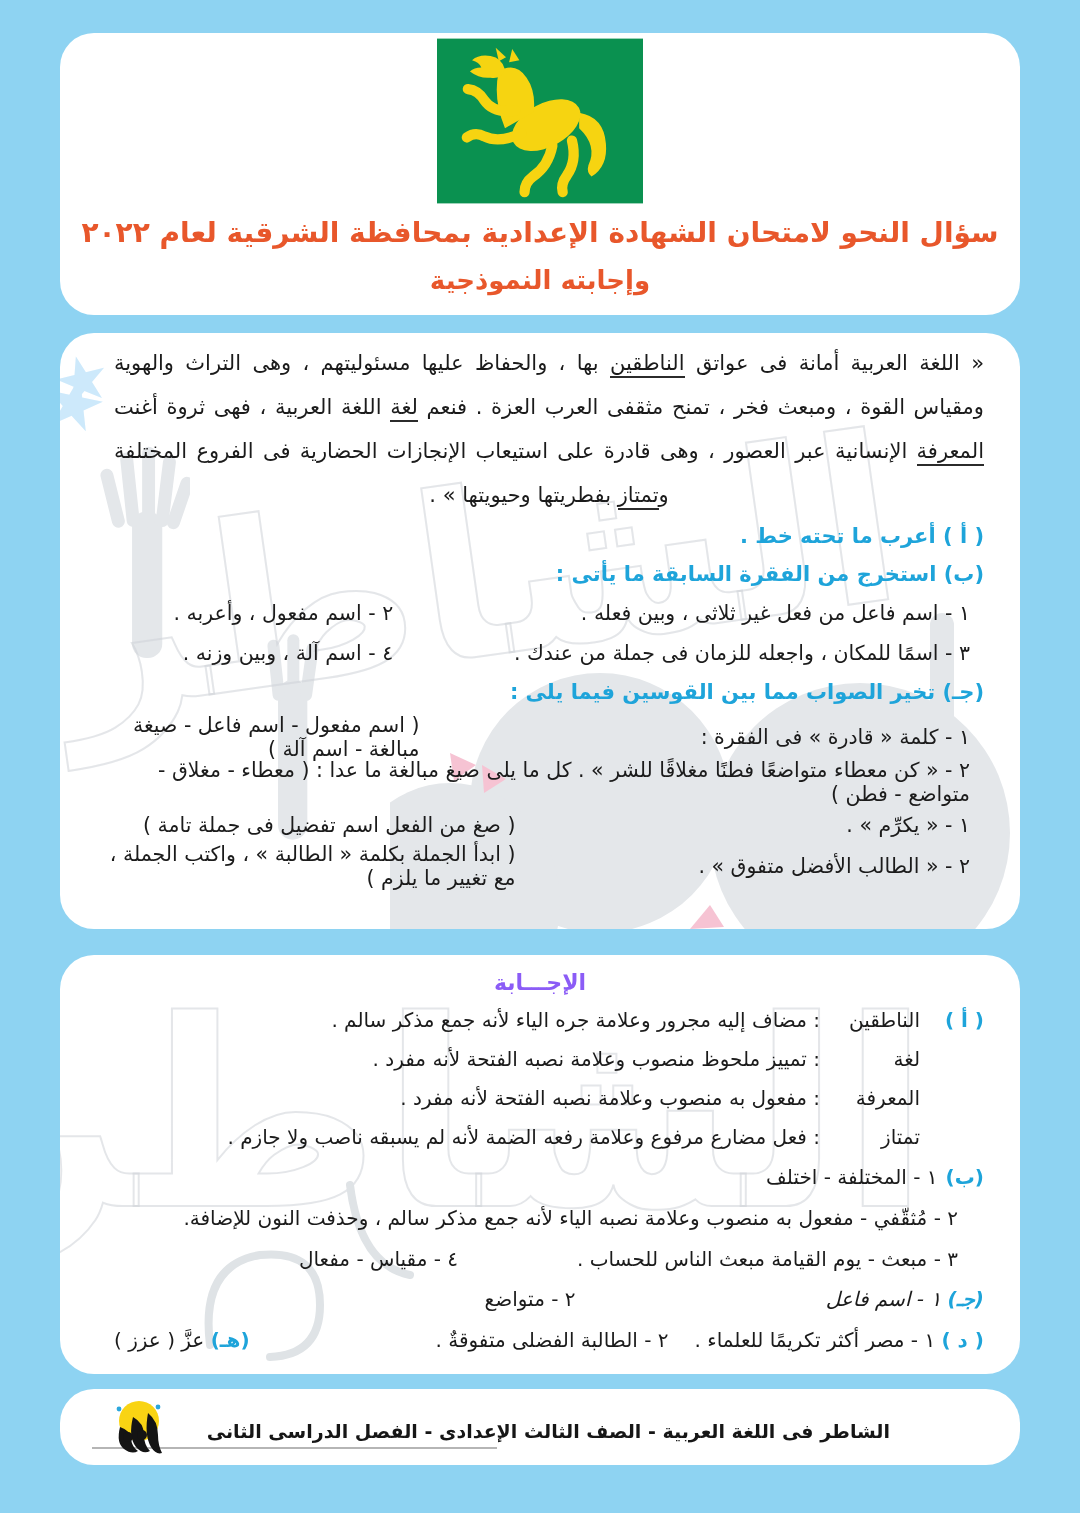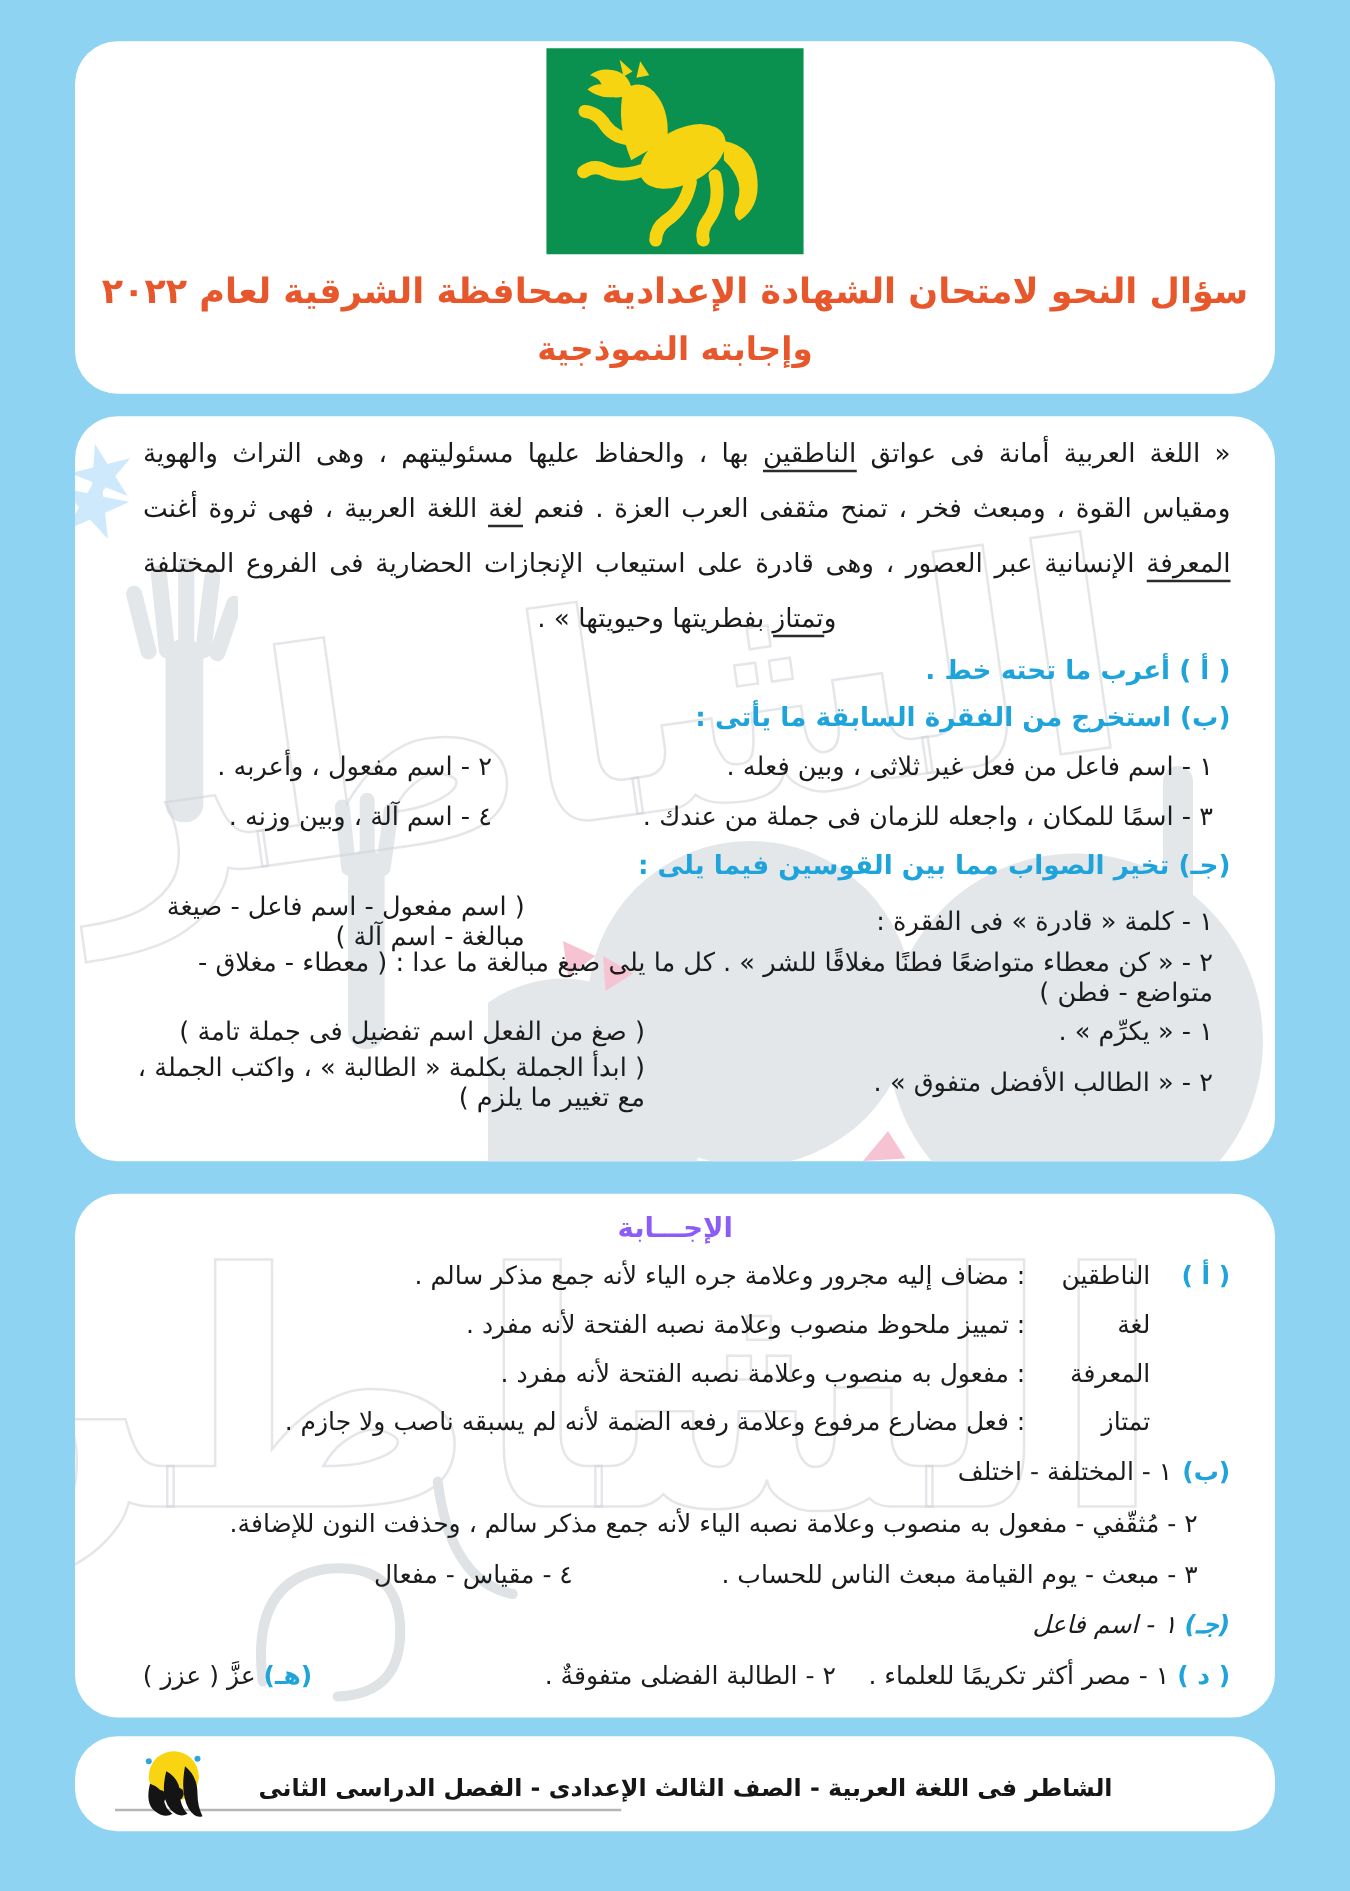--- a/index.html
+++ b/index.html
@@ -221,20 +221,21 @@
   <div class="ans-row" style="height:42px; padding-right:26px;">
     <span>٢ - مُثقّفي - مفعول به منصوب وعلامة نصبه الياء لأنه جمع مذكر سالم ، وحذفت النون للإضافة.</span>
   </div>
   <div class="ans-row" style="padding-right:26px;">
     <span class="col-r">٣ - مبعث - يوم القيامة مبعث الناس للحساب .</span>
     <span class="col-l">٤ - مقياس - مفعال</span>
   </div>
 
   <div class="ans-row cols-c">
     <span class="col-r"><span class="label-blue">(جـ)</span> <span>١ - اسم فاعل</span></span>
+    <span class="col-l">٢ - متواضع</span>
   </div>
 
   <div class="ans-row row-d" style="height:42px;">
     <span><span class="label-blue">( د )</span> <span>١ - مصر أكثر تكريمًا للعلماء .</span><span class="gap24"></span><span>٢ - الطالبة الفضلى متفوقةٌ .</span></span>
     <span><span class="label-blue">(هـ)</span> <span>عزَّ ( عزز )</span></span>
   </div>
 </div>
 
 <div class="card card-footer">
   <div class="footer-line"></div>

